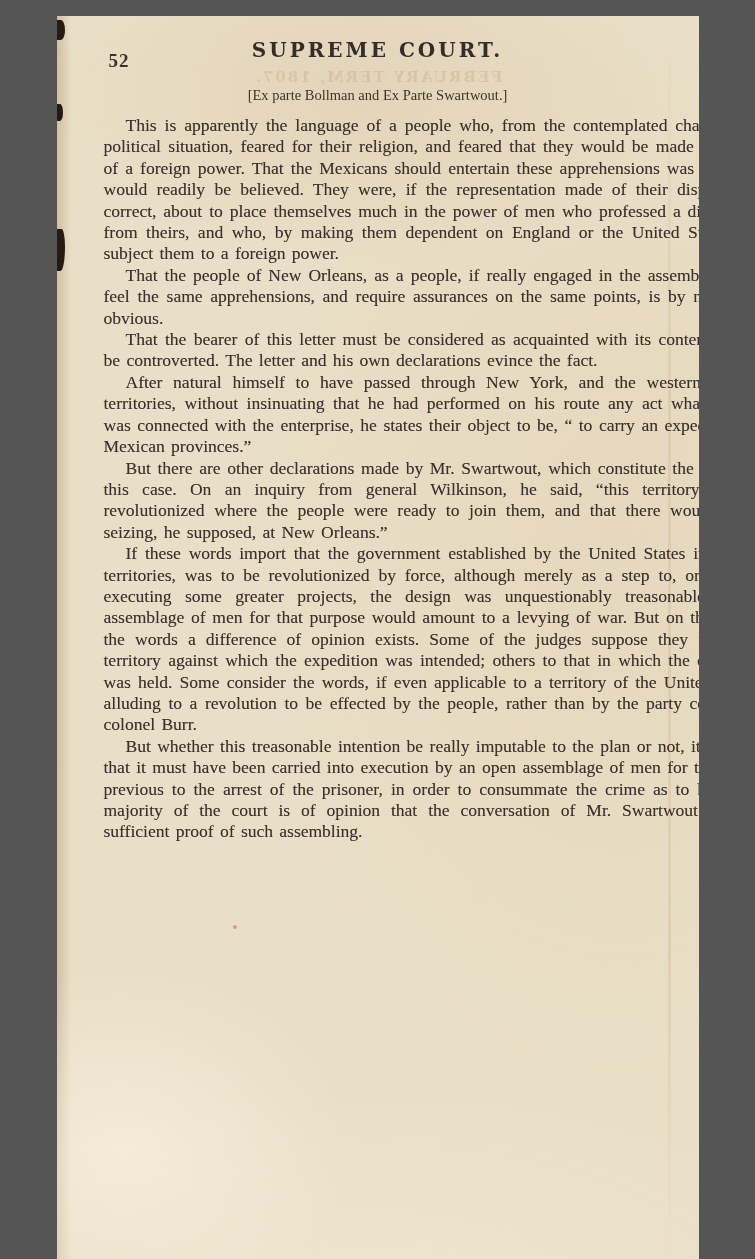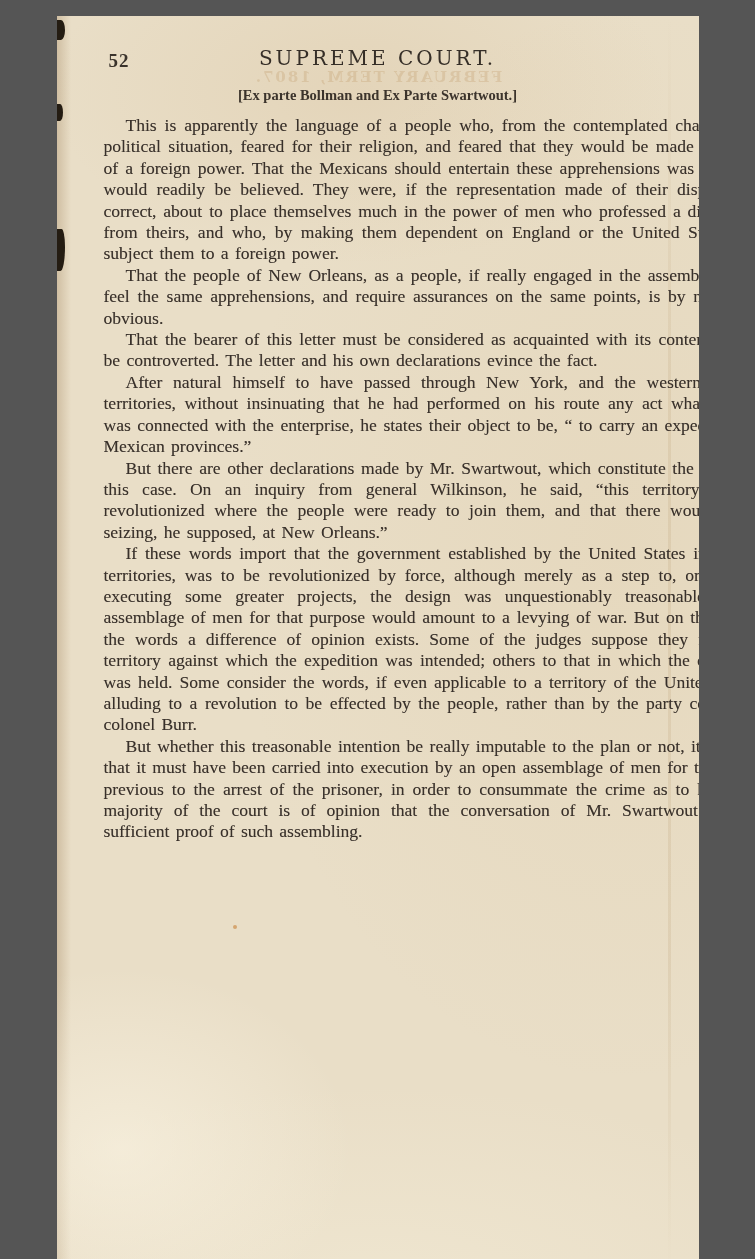--- a/index.html
+++ b/index.html
@@ -24,42 +24,41 @@
         rgba(233,223,196,0.45) 734px, rgba(214,192,150,0.25) 755px);
   }
 
   
   .page-number {
     position: absolute; left: 52px; top: 34px;
     font-size: 19px; font-weight: bold; letter-spacing: 1px;
     color: #3a332c;
   }
   .running-header {
-    position: absolute; top: 30px; left: 0; width: 100%;
+    position: absolute; top: 22px; left: 0; width: 100%;
     text-align: center;
     font-family: "DejaVu Serif", serif;
-    font-size: 20px; font-weight: normal; letter-spacing: 3px;
+    font-size: 20px; font-weight: bold; letter-spacing: 3px;
     color: #352e27;
   }
   .bleed-through {
     position: absolute; top: 52px; left: 0; width: 100%;
     text-align: center;
     transform: scaleX(-1);
     font-family: "DejaVu Serif", serif;
     font-size: 15px; font-weight: bold; letter-spacing: 2px;
     color: rgba(173,124,66,0.20);
     filter: blur(0.7px);
     user-select: none;
   }
   .case-caption {
     position: absolute; top: 71px; left: 0; width: 100%;
     text-align: center;
     font-size: 14.5px;
     color: #3c342c;
-    font-weight: bold;
   }
 
   
   .body-text {
     position: absolute;
     left: 47px; top: 99px; width: 683px;
     text-align: justify;
     font-size: 17.5px;
     line-height: 21.4px;
     word-spacing: 2px;

